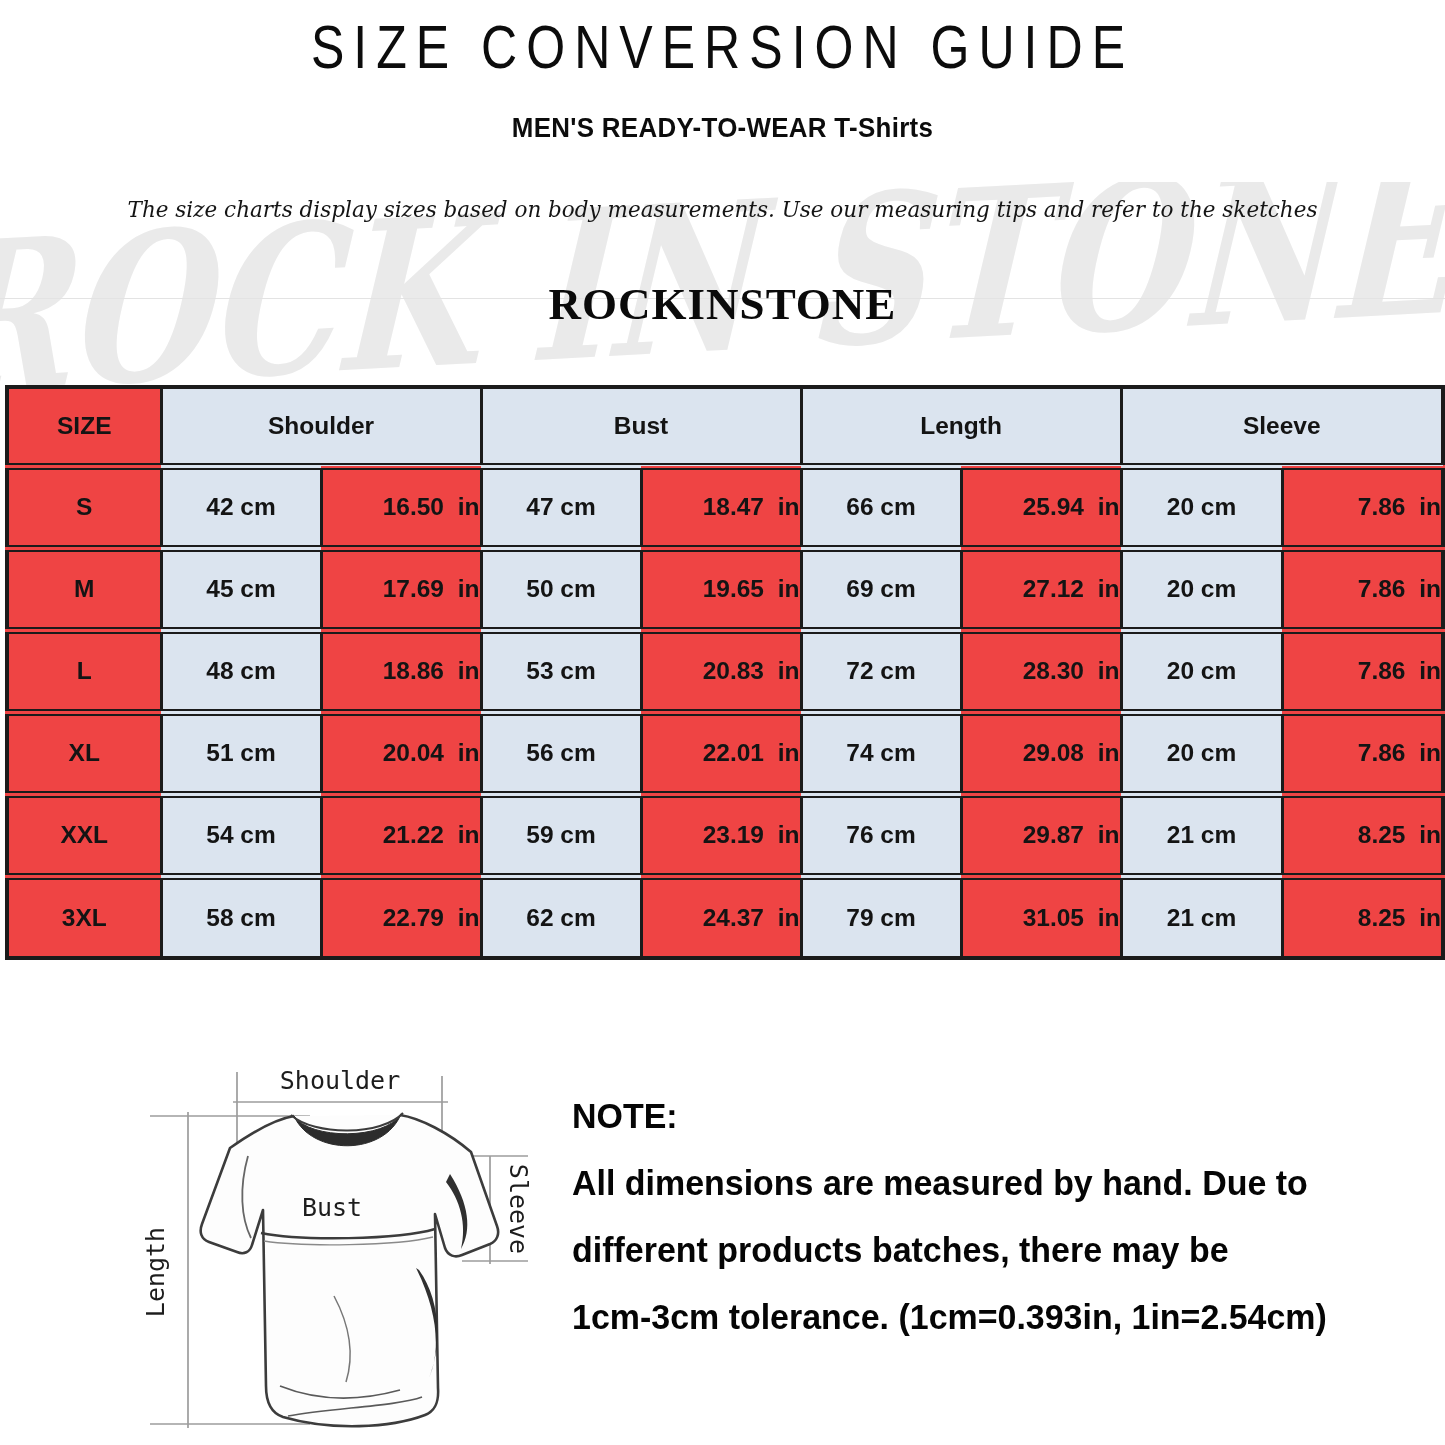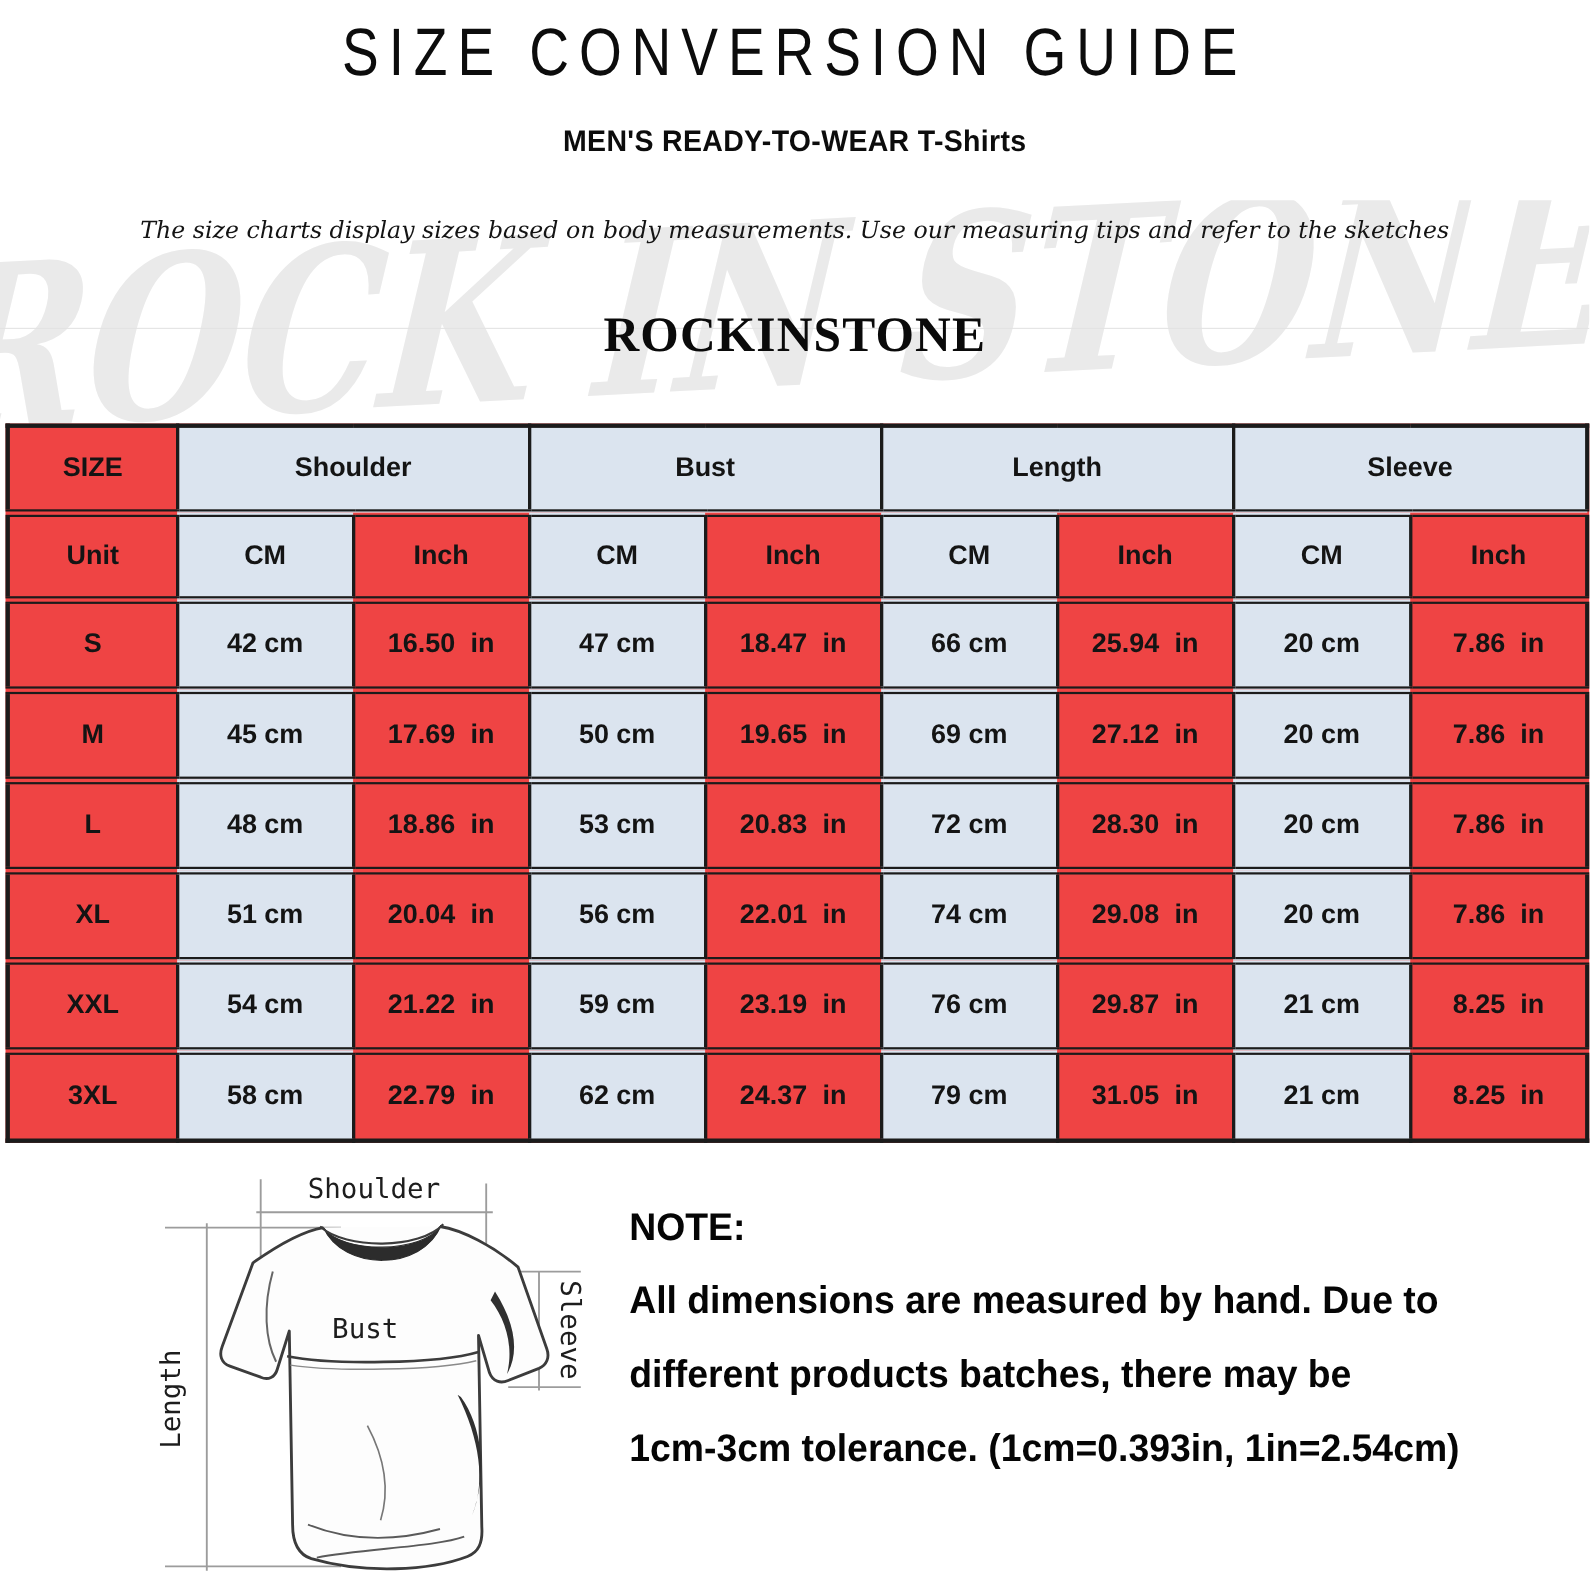--- a/index.html
+++ b/index.html
@@ -56,21 +56,21 @@
   }
   .size-table td {
     border: 3px solid #1b1b1b;
     font-size: 24.5px; font-weight: 700; color: #141414;
     padding: 0;
   }
   .size-table tr + tr td { border-top: 7px double #1b1b1b; }
   .size-table tr.hrow td { height: 79px; }
   .size-table tr.drow td { height: 82px; }
   .size-table td.hl { background: #dbe4ef; }
-  .size-table td.in-cell { word-spacing: 7px; }
+  .size-table td.in-cell { word-spacing: 7px; text-align: right; }
   .diagram {
     position: absolute; top: 1056px; left: 98px;
     width: 475px; height: 389px; z-index: 2;
   }
   .note {
     position: absolute; top: 1082px; left: 572px; width: 830px;
     z-index: 2;
     font-size: 35px; font-weight: 700; line-height: 67px;
     color: #050505;
     transform: scaleX(0.97); transform-origin: left top;
@@ -107,31 +107,20 @@
       <col style="width:161px">
   </colgroup>
   <tbody>
       <tr class="hrow">
     <td>SIZE</td>
     <td class="hl" colspan="2">Shoulder</td>
     <td class="hl" colspan="2">Bust</td>
     <td class="hl" colspan="2">Length</td>
     <td class="hl" colspan="2">Sleeve</td>
   </tr>
-  <tr class="hrow">
-    <td>Unit</td>
-    <td class="hl">CM</td>
-    <td>Inch</td>
-    <td class="hl">CM</td>
-    <td>Inch</td>
-    <td class="hl">CM</td>
-    <td>Inch</td>
-    <td class="hl">CM</td>
-    <td>Inch</td>
-  </tr>
   <tr class="drow">
     <td>S</td>
     <td class="hl">42 cm</td>
     <td class="in-cell">16.50 in</td>
     <td class="hl">47 cm</td>
     <td class="in-cell">18.47 in</td>
     <td class="hl">66 cm</td>
     <td class="in-cell">25.94 in</td>
     <td class="hl">20 cm</td>
     <td class="in-cell">7.86 in</td>

